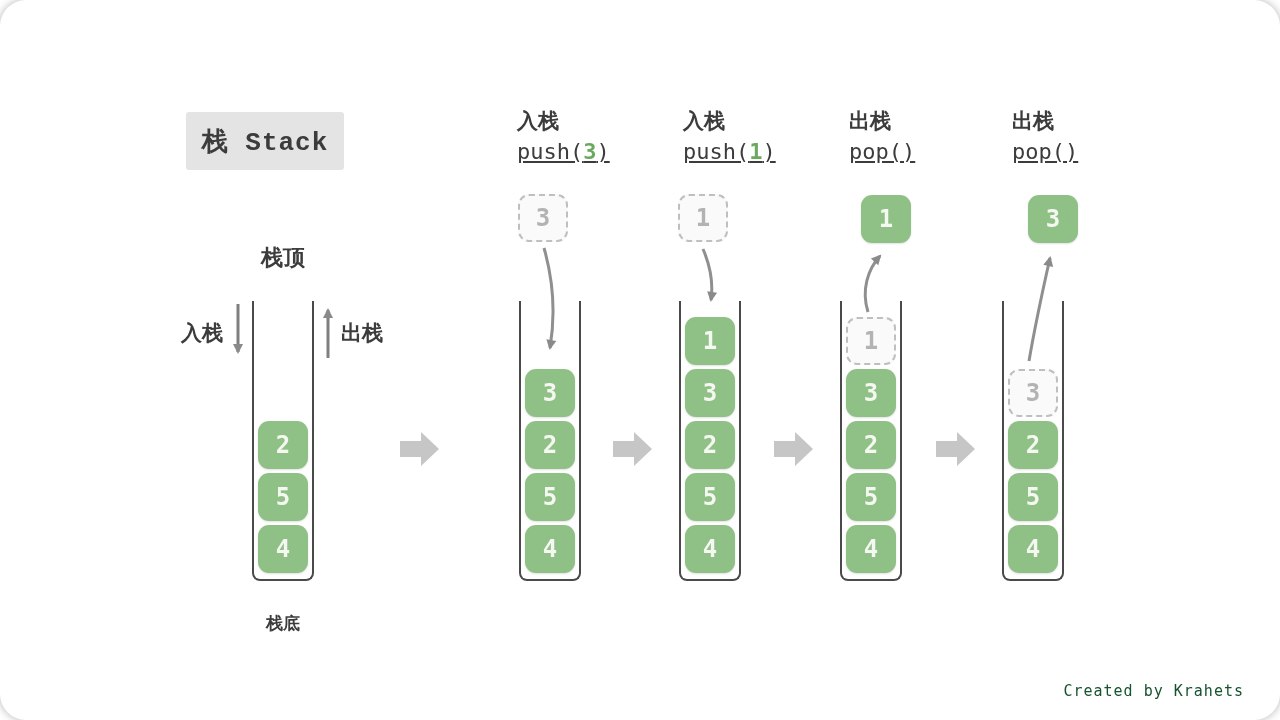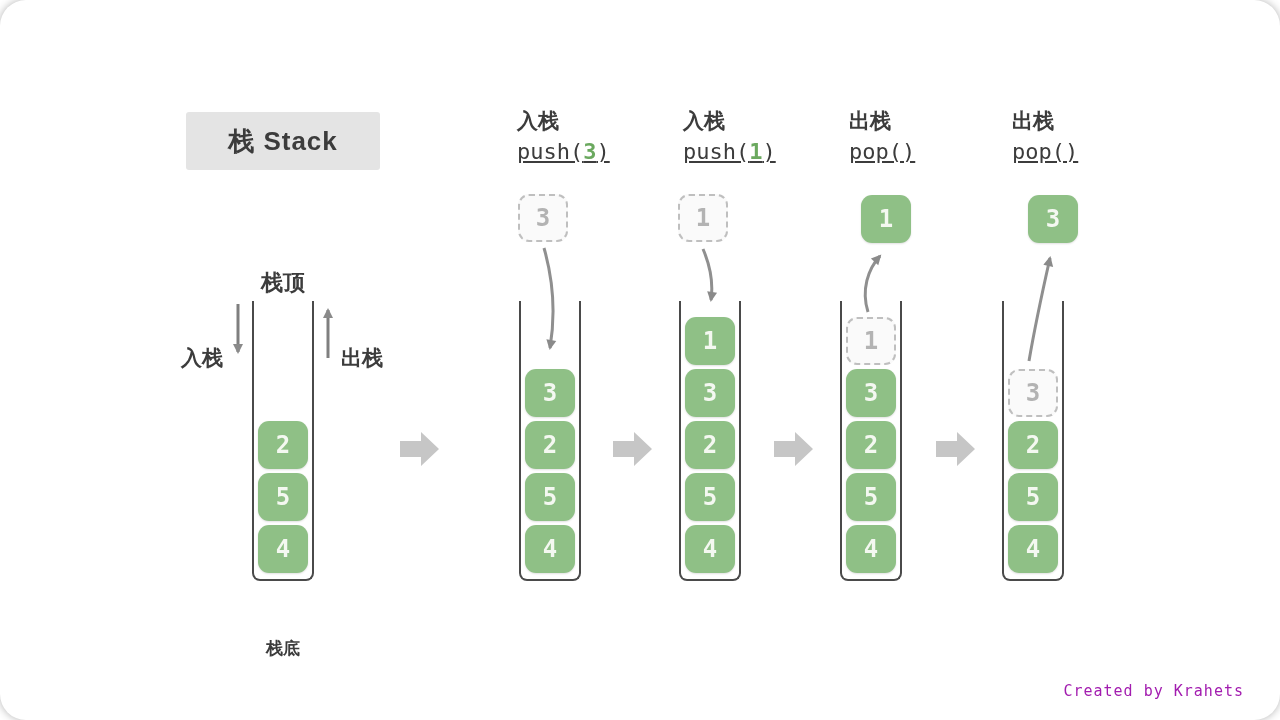--- a/index.html
+++ b/index.html
@@ -2,28 +2,28 @@
 <html><head>
 <meta charset="utf-8">
 <style>
   html,body{margin:0;padding:0;background:#ffffff;}
   .card{
     position:relative;width:1280px;height:720px;background:#ffffff;
     border-radius:26px;box-shadow:0 0 9px rgba(0,0,0,0.30);
     overflow:hidden;font-family:"Liberation Sans",sans-serif;
   }
   .title-box{
-    position:absolute;left:186px;top:112px;width:194px;height:58px;
+    position:absolute;left:186px;top:112px;width:158px;height:58px;
     background:#E4E4E4;border-radius:3px;color:#3C3C3C;
-    font-family:Liberation Sans, sans-serif;font-weight:bold;font-size:26px;
+    font-family:Liberation Mono, monospace;font-weight:bold;font-size:26px;
     display:flex;align-items:center;justify-content:center;letter-spacing:1px;
   }
   .lbl{
     position:absolute;color:#3C3C3C;font-weight:bold;font-size:22px;
-    font-family:"Liberation Sans",sans-serif;white-space:nowrap;margin-top:25px;
+    font-family:"Liberation Sans",sans-serif;white-space:nowrap;
   }
   .op{
     position:absolute;top:107px;color:#3C3C3C;white-space:nowrap;
   }
   .op-name{font-size:21px;font-weight:bold;line-height:28px;}
   .op-code{font-family:"DejaVu Sans Mono",monospace;font-size:22px;line-height:34px;color:#3C3C3C;text-decoration:underline;}
   .op-code .arg{color:#6BA95F;font-weight:bold;}
   .stack{
     position:absolute;top:301px;width:62px;height:280px;box-sizing:border-box;
     border-left:2px solid #4A4A4A;border-right:2px solid #4A4A4A;border-bottom:2px solid #4A4A4A;
@@ -34,21 +34,21 @@
   .cell{
     width:50px;height:48px;flex:0 0 48px;box-sizing:border-box;border-radius:11px;
     display:flex;align-items:center;justify-content:center;
     font-family:"DejaVu Sans Mono",monospace;font-weight:bold;font-size:24px;
   }
   .cell.solid{background:#8FC086;color:#F4F8F1;box-shadow:0 1px 2px rgba(0,0,0,0.12);}
   .cell.ghost{background:#FAFAFA;border:2px dashed #BFBFBF;color:#B3B3B3;}
   .float-cell{position:absolute;width:50px;height:48px;}
   svg.overlay{position:absolute;left:0;top:0;pointer-events:none;}
   .watermark{
-    position:absolute;right:36px;bottom:20px;color:#a21caf;
+    position:absolute;right:36px;bottom:20px;color:#14532d;
     font-family:"DejaVu Sans Mono",monospace;font-size:15px;letter-spacing:1px;
   }
 </style>
 </head>
 <body>
 
 <div class="card">
 
   <div class="title-box">栈 Stack</div>
 

